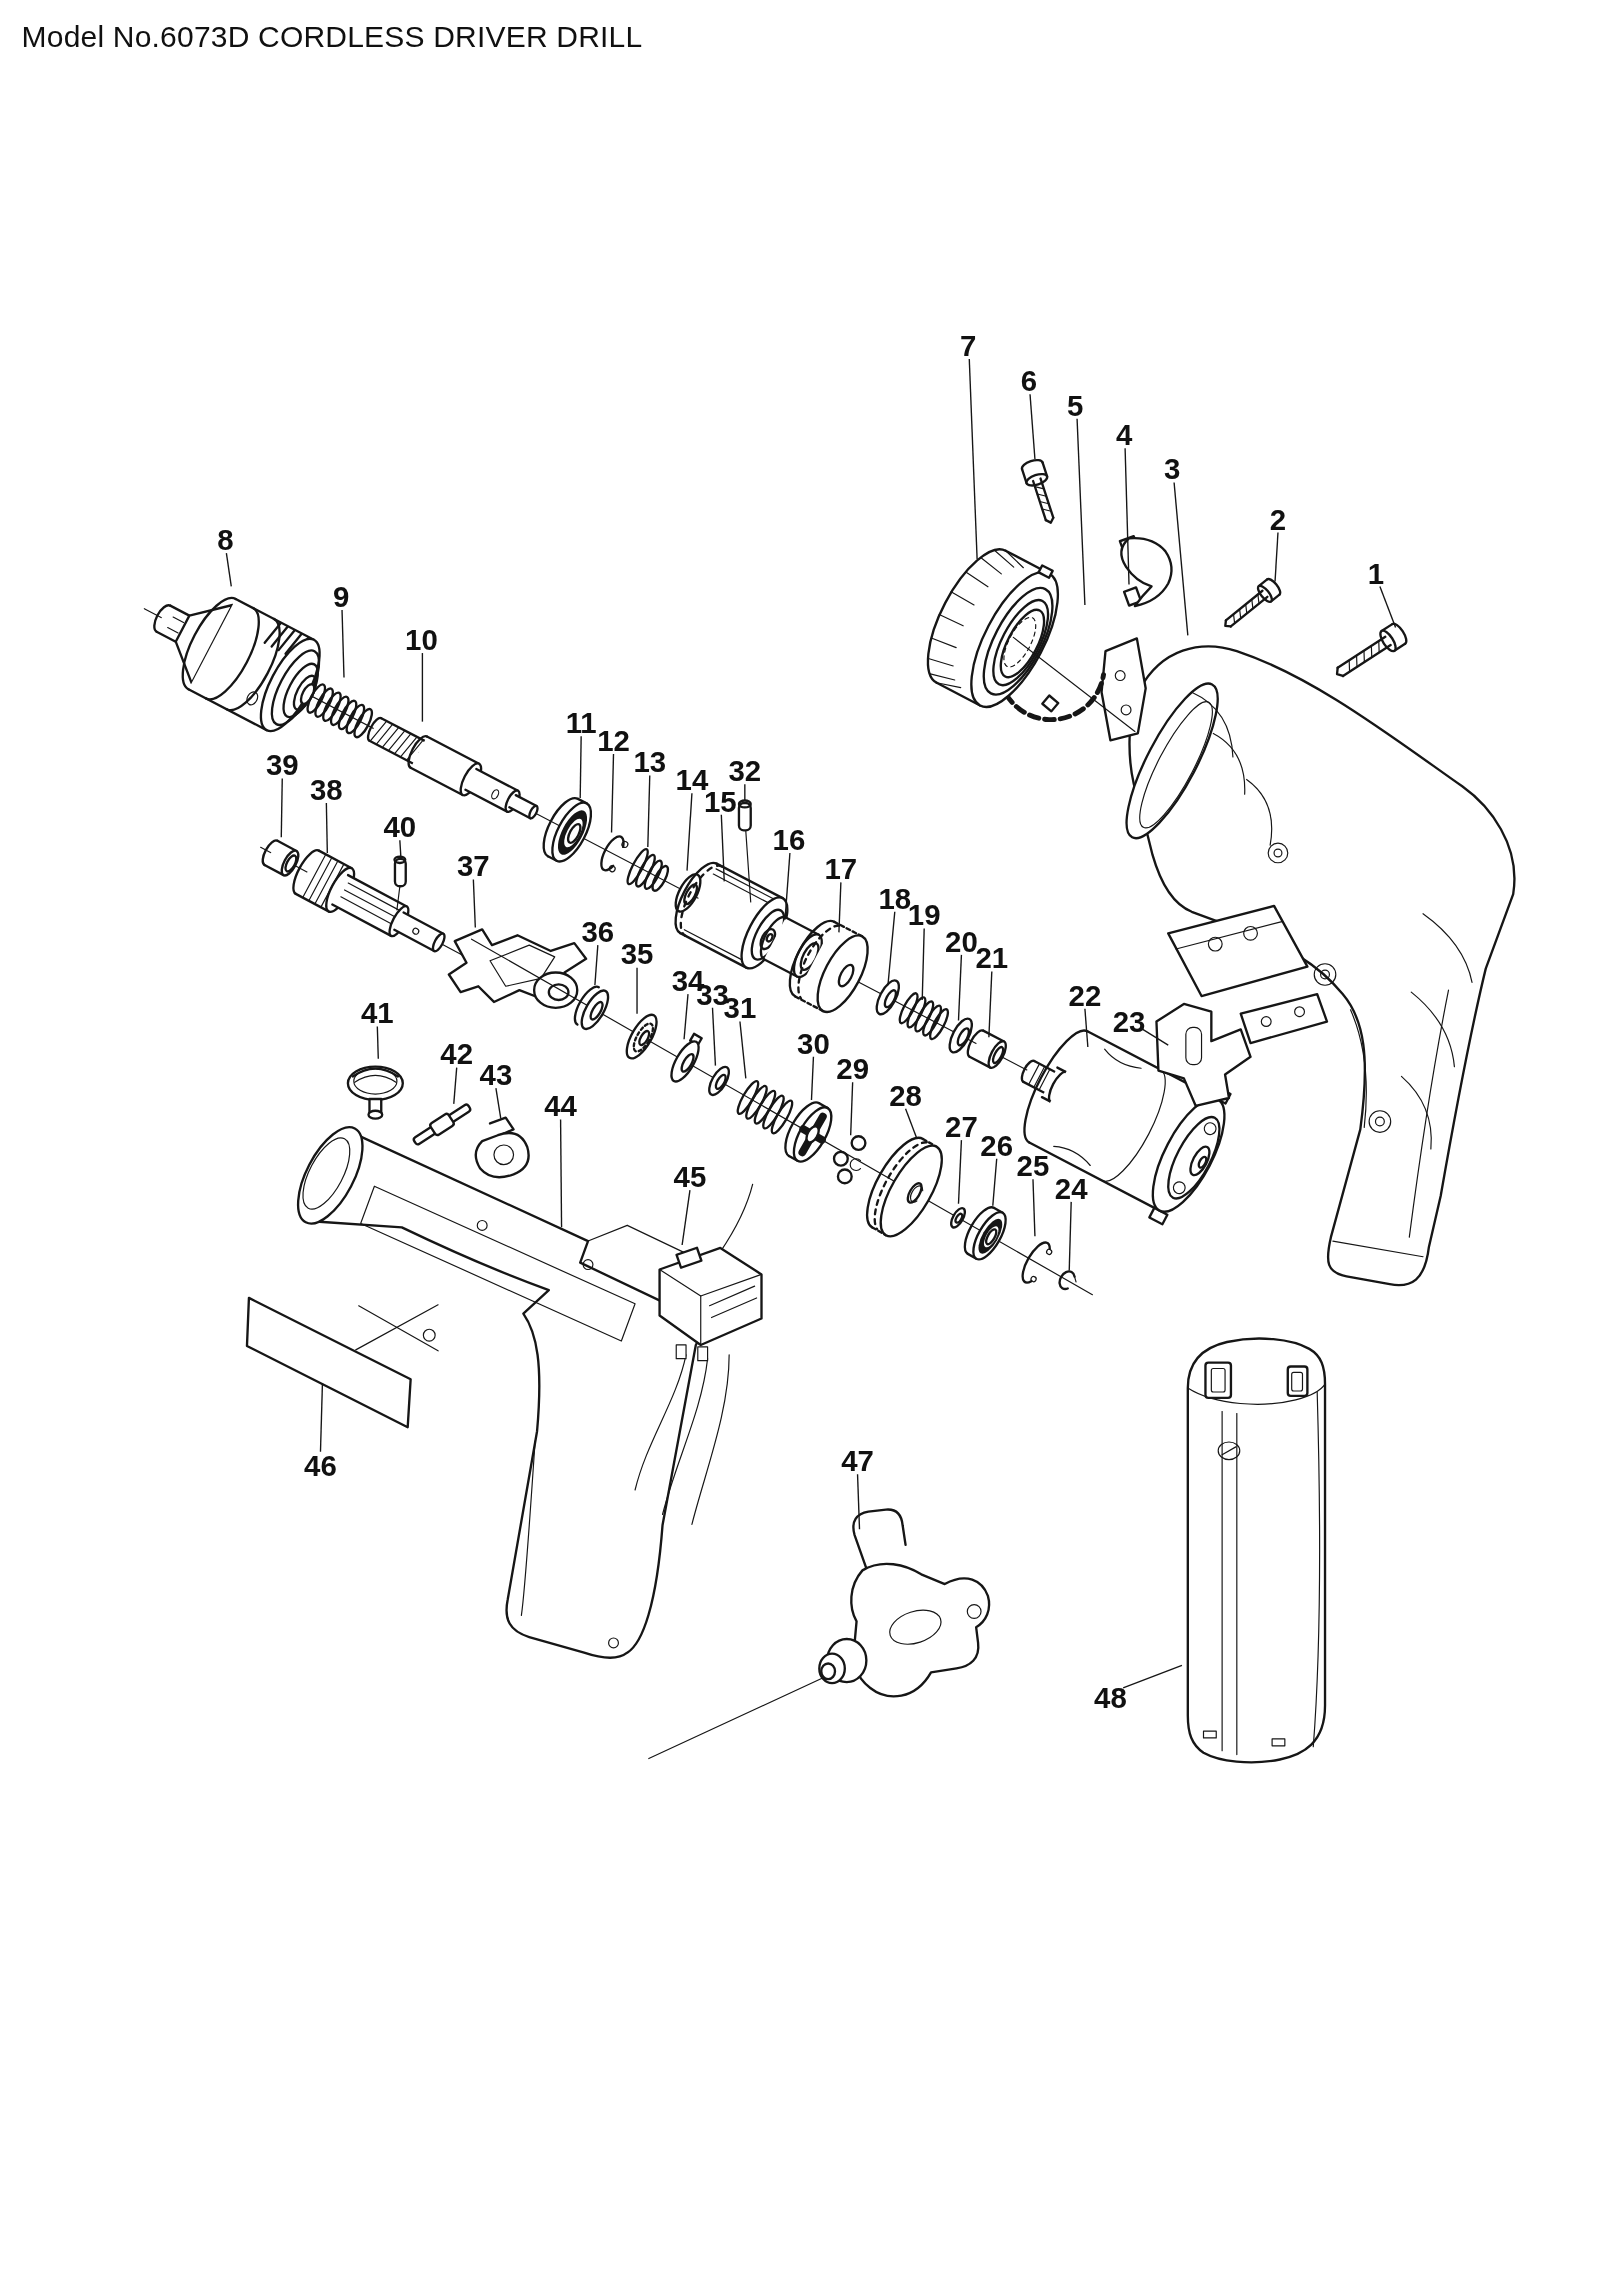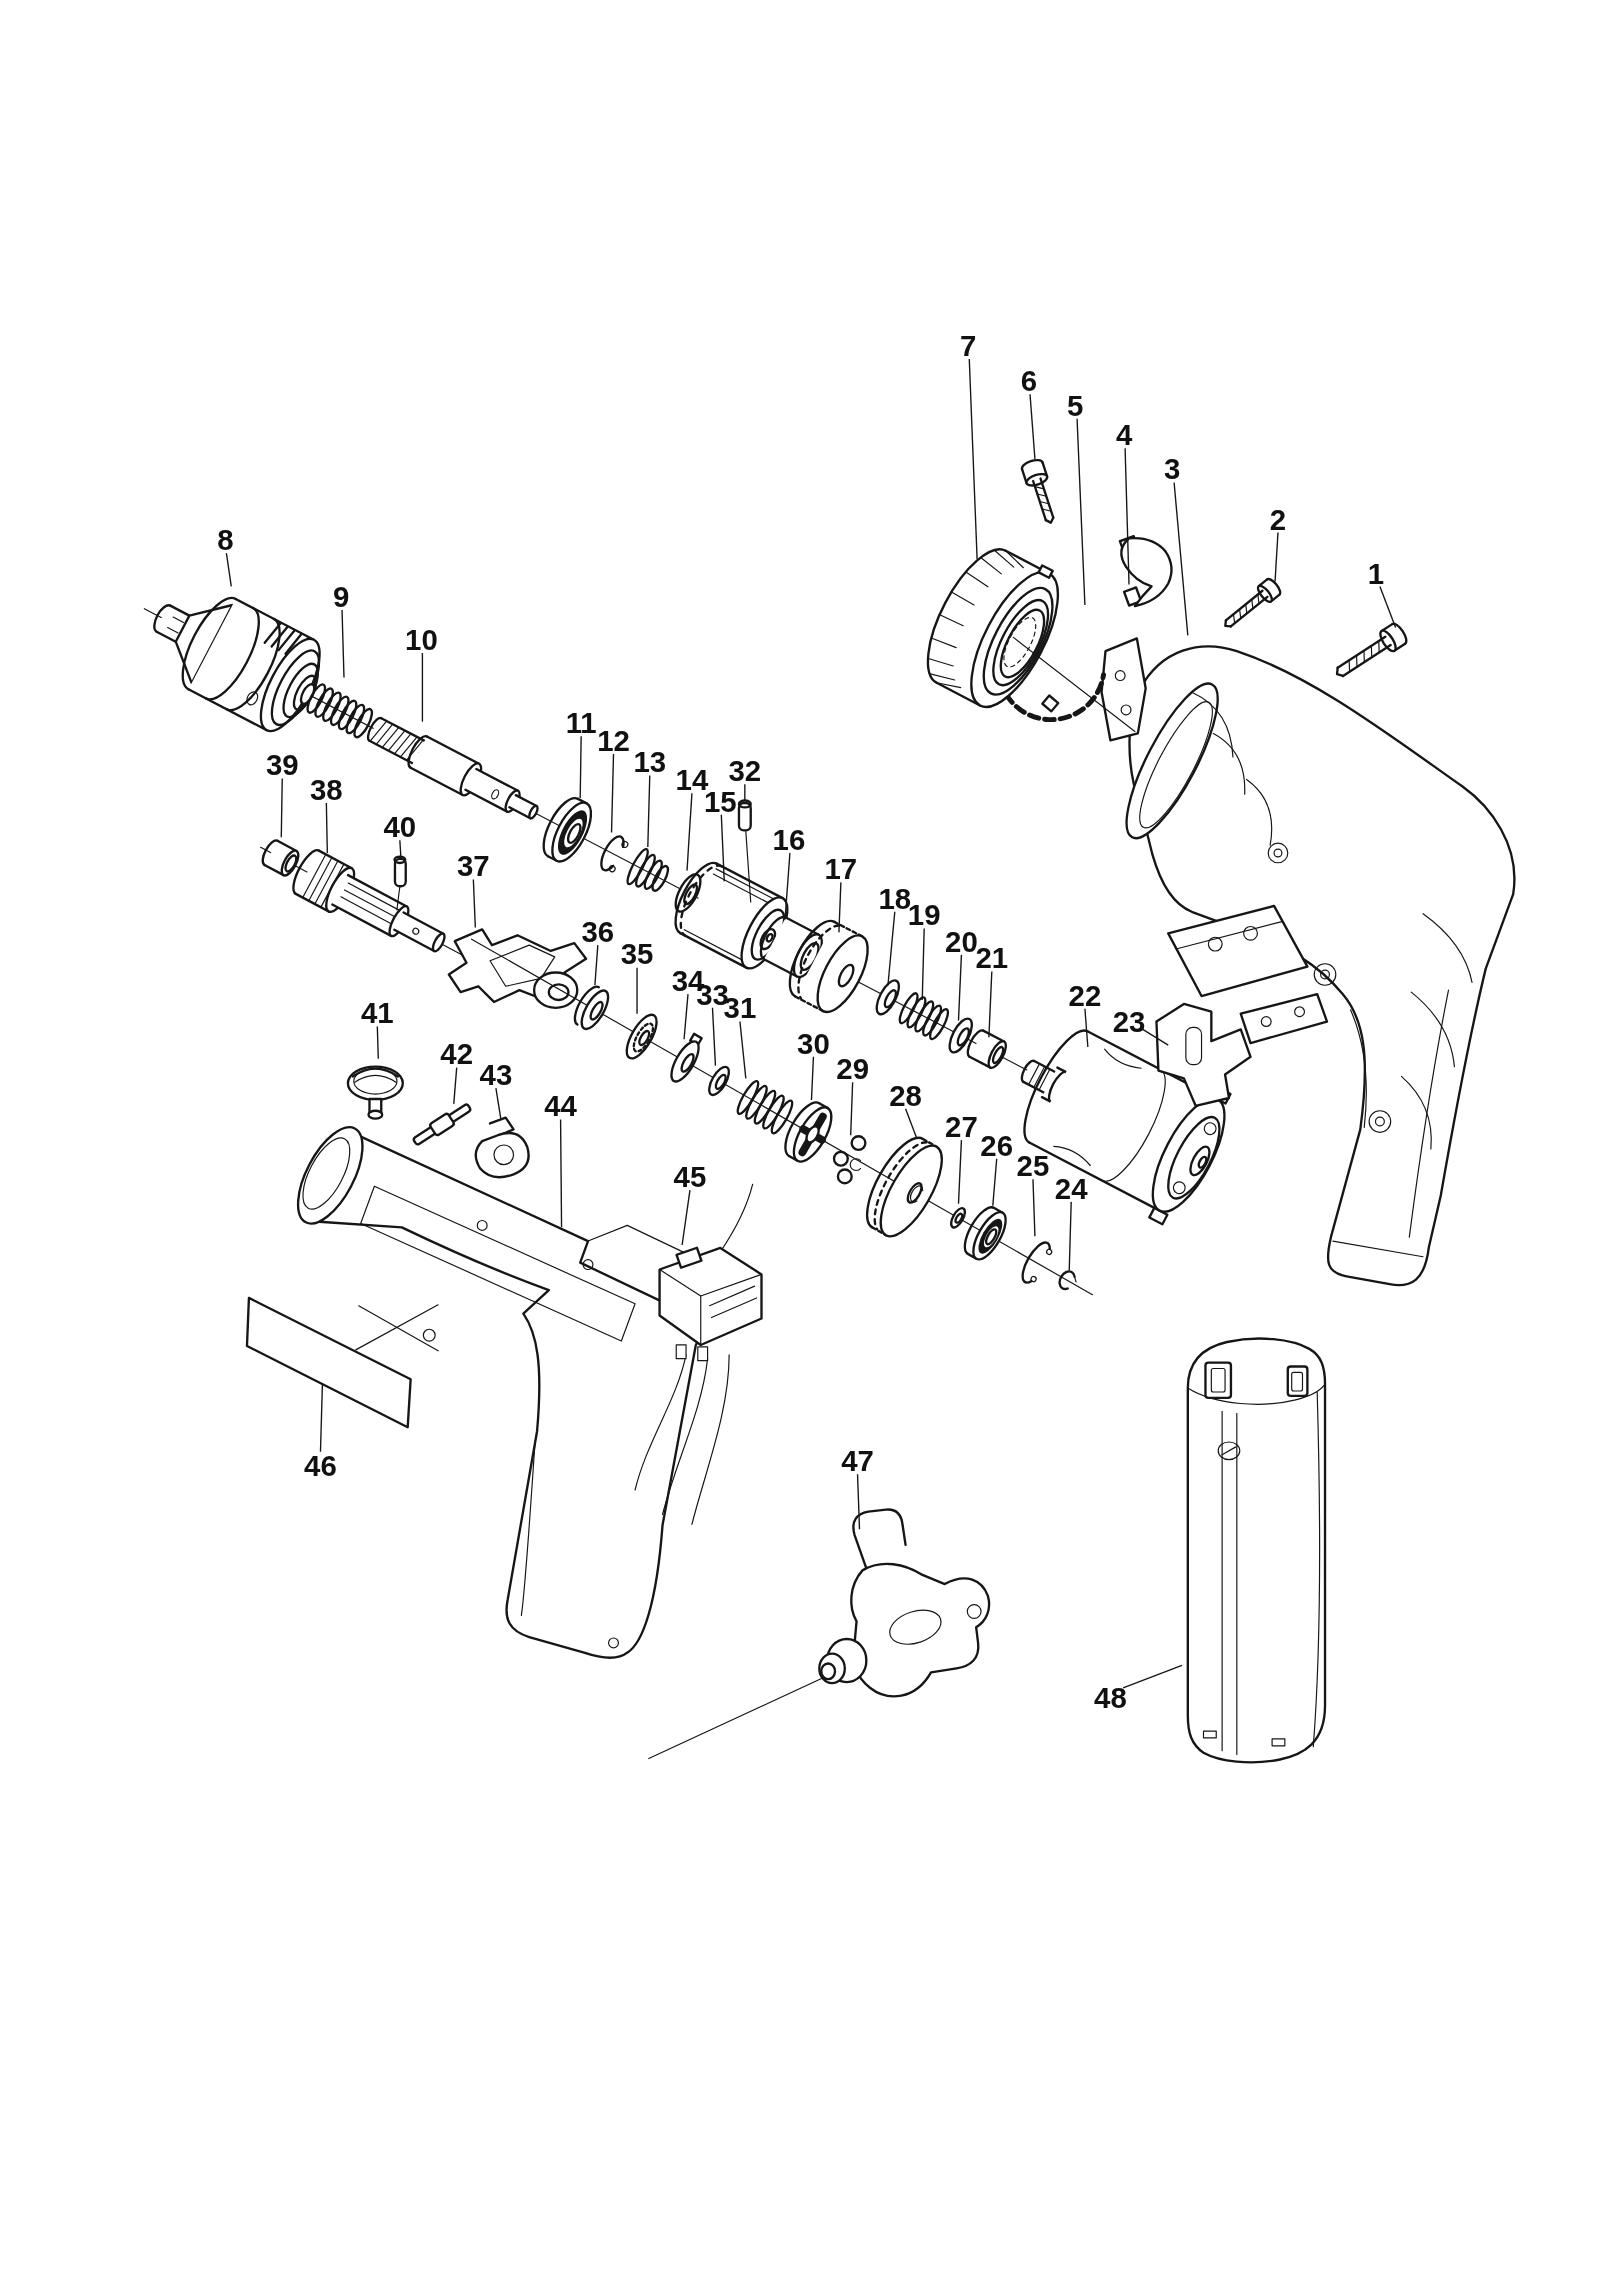--- a/index.html
+++ b/index.html
@@ -19,20 +19,21 @@
   svg .leader { stroke:var(--ink); stroke-width:1.4; }
   svg text.plabel {
     font-family:"Liberation Sans", sans-serif; font-weight:700; font-size:30px;
     fill:#111; text-anchor:middle; dominant-baseline:central;
   }
 </style>
 </head>
 <body>
 
 <div class="page">
+  <div class="title">Model No.6073D CORDLESS DRIVER DRILL</div>
 
   <svg class="diagram" width="1621" height="2293" viewBox="0 0 1654 2339" xmlns="http://www.w3.org/2000/svg">
 
     <g class="art">
 
       <g transform="translate(165,630) rotate(27.6)">
         <line class="thin" x1="-20" y1="0" x2="1005" y2="0"></line>
 
         <g>
           <rect x="0" y="-15" width="24" height="30" fill="#fff" stroke="none"></rect>

